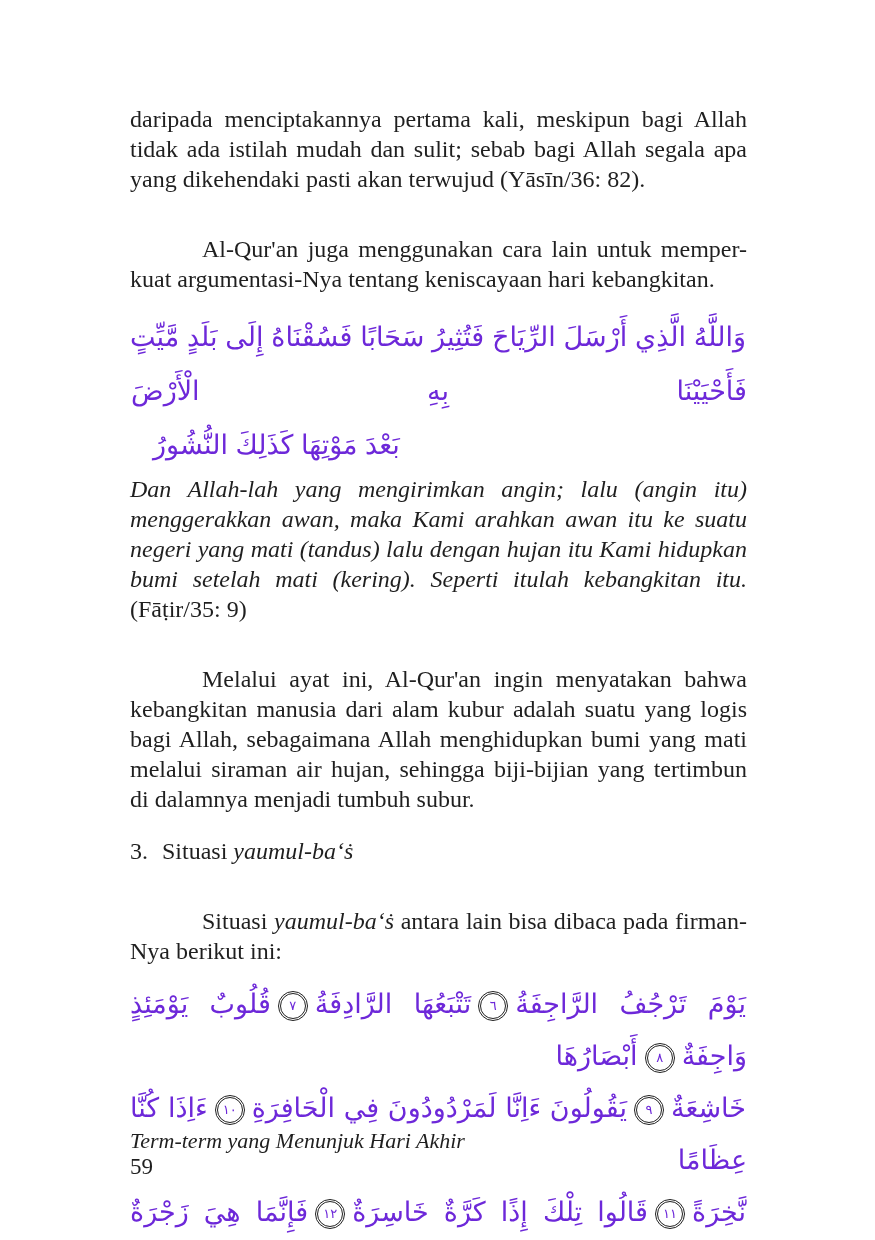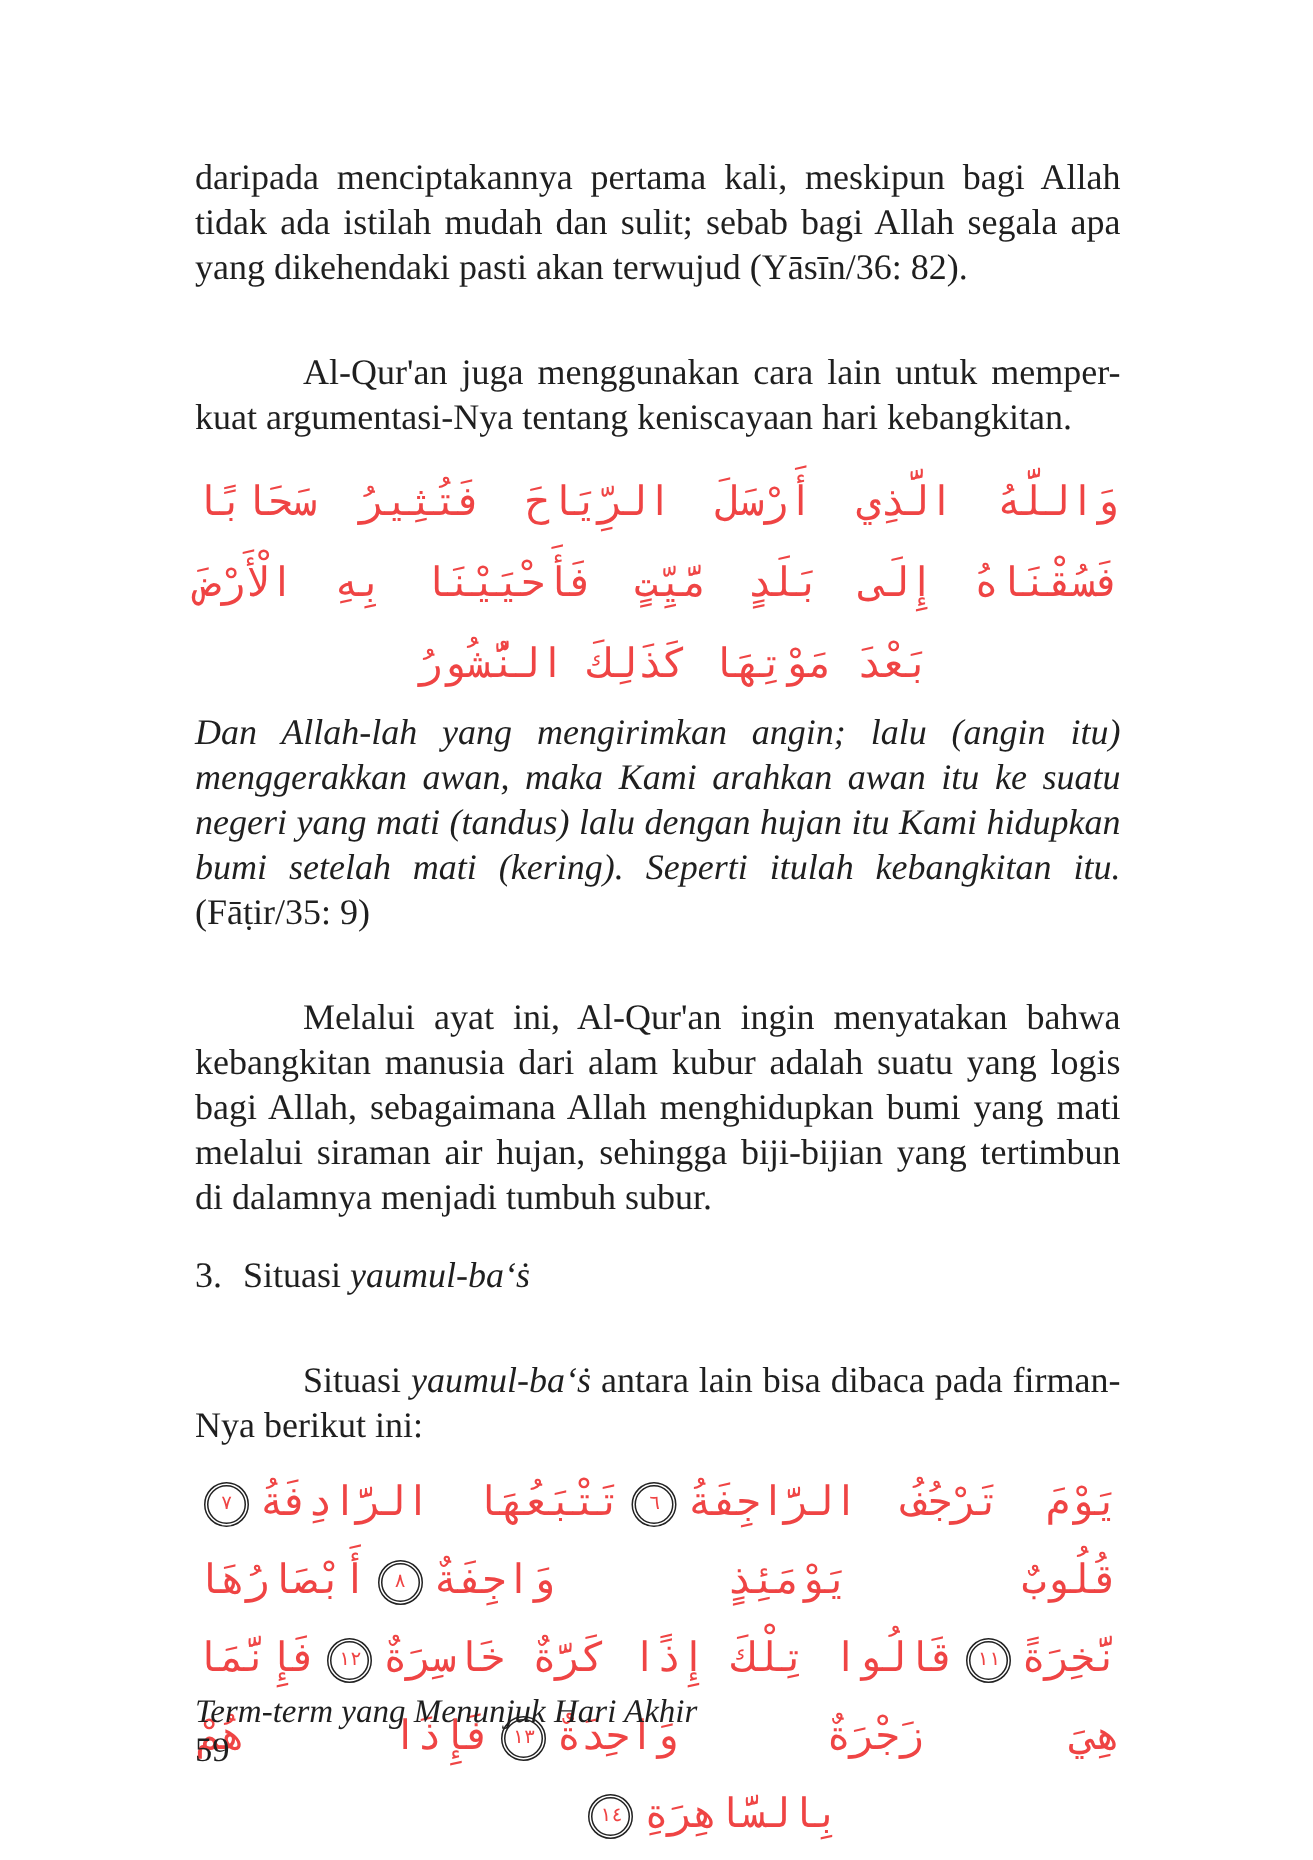--- a/index.html
+++ b/index.html
@@ -43,37 +43,37 @@
     margin: 22px 0 0 0;
     font-size: 24px;
     line-height: 30px;
     font-weight: normal;
   }
   h3.heading .h-num { margin-right: 14px; }
   h3.heading em { font-style: italic; }
 
   .arabic-block {
     direction: rtl;
-    font-family: Liberation Mono, monospace;
-    color: #ef4444;
+    font-family: Liberation Sans, sans-serif;
+    color: #6d28d9;
     margin-top: 16px;
     margin-bottom: 2px;
   }
   .ar-line {
     font-size: 27px;
     line-height: 54px;
     white-space: nowrap;
   }
   .ar-line.full {
     text-align: justify;
     text-align-last: justify;
     white-space: normal;
   }
   .ar-line.last {
-    text-align: center;
+    text-align: left;
   }
   .arabic-fatir .ar-line.last { padding-left: 22px; }
   .arabic-naziat { margin-top: 12px; }
   .arabic-naziat .ar-line { line-height: 52px; }
   .arabic-naziat .ar-line.last { padding-left: 70px; }
 
   .verse-num {
     display: inline-flex;
     align-items: center;
     justify-content: center;
@@ -126,20 +126,21 @@
     <p class="body translation"><em class="italic">Dan Allah-lah yang mengirimkan angin; lalu (angin itu) menggerakkan awan, maka Kami arahkan awan itu ke suatu negeri yang mati (tandus) lalu dengan hujan itu Kami hidupkan bumi setelah mati (kering). Seperti itulah kebangkitan itu.</em> <span class="roman">(Fāṭir/35: 9)</span></p>
 
     <p class="body indent p3">Melalui ayat ini, Al-Qur'an ingin menyatakan bahwa kebangkitan manusia dari alam kubur adalah suatu yang logis bagi Allah, sebagaimana Allah menghidupkan bumi yang mati melalui siraman air hujan, sehingga biji-bijian yang tertimbun di dalamnya menjadi tumbuh subur.</p>
 
     <h3 class="heading"><span class="h-num">3.</span><span>Situasi</span> <em>yaumul-ba‘ṡ</em></h3>
 
     <p class="body indent"><span>Situasi</span> <em class="italic">yaumul-ba‘ṡ</em> <span>antara lain bisa dibaca pada firman-Nya berikut ini:</span></p>
 
     <div class="arabic-block arabic-naziat">
       <div class="ar-line full"><span class="ar-run">يَوْمَ تَرْجُفُ الرَّاجِفَةُ</span><span class="verse-num">٦</span><span class="ar-run">تَتْبَعُهَا الرَّادِفَةُ</span><span class="verse-num">٧</span><span class="ar-run">قُلُوبٌ يَوْمَئِذٍ وَاجِفَةٌ</span><span class="verse-num">٨</span><span class="ar-run">أَبْصَارُهَا</span></div>
+      <div class="ar-line full"><span class="ar-run">خَاشِعَةٌ</span><span class="verse-num">٩</span><span class="ar-run">يَقُولُونَ ءَاِنَّا لَمَرْدُودُونَ فِي الْحَافِرَةِ</span><span class="verse-num">١٠</span><span class="ar-run">ءَاِذَا كُنَّا عِظَامًا</span></div>
       <div class="ar-line full"><span class="ar-run">نَّخِرَةً</span><span class="verse-num">١١</span><span class="ar-run">قَالُوا تِلْكَ إِذًا كَرَّةٌ خَاسِرَةٌ</span><span class="verse-num">١٢</span><span class="ar-run">فَإِنَّمَا هِيَ زَجْرَةٌ وَاحِدَةٌ</span><span class="verse-num">١٣</span><span class="ar-run">فَإِذَا هُمْ</span></div>
       <div class="ar-line last"><span class="ar-run">بِالسَّاهِرَةِ</span><span class="verse-num">١٤</span></div>
     </div>
 
     <p class="body translation2"></p>
 
   </main>
 
   <footer class="footer">
     <span class="running">Term-term yang Menunjuk Hari Akhir</span>

